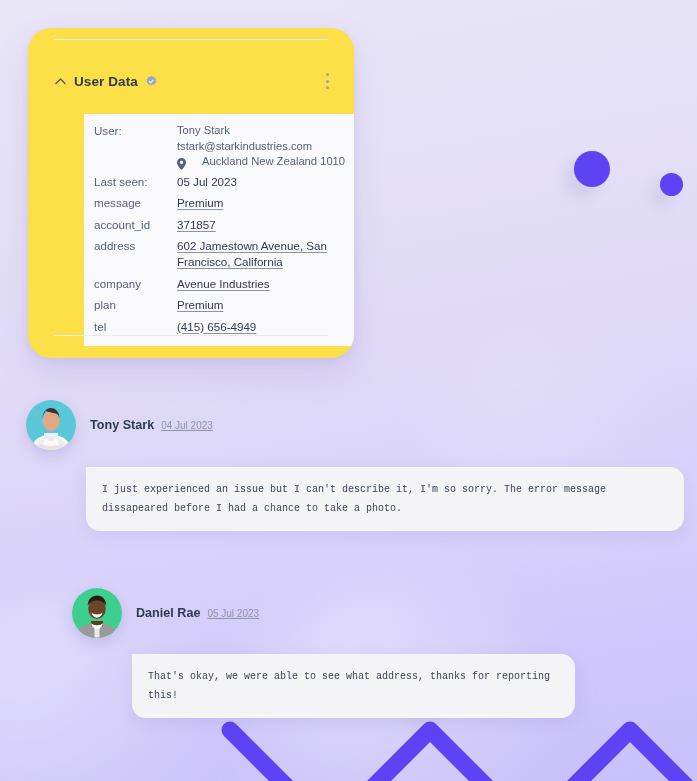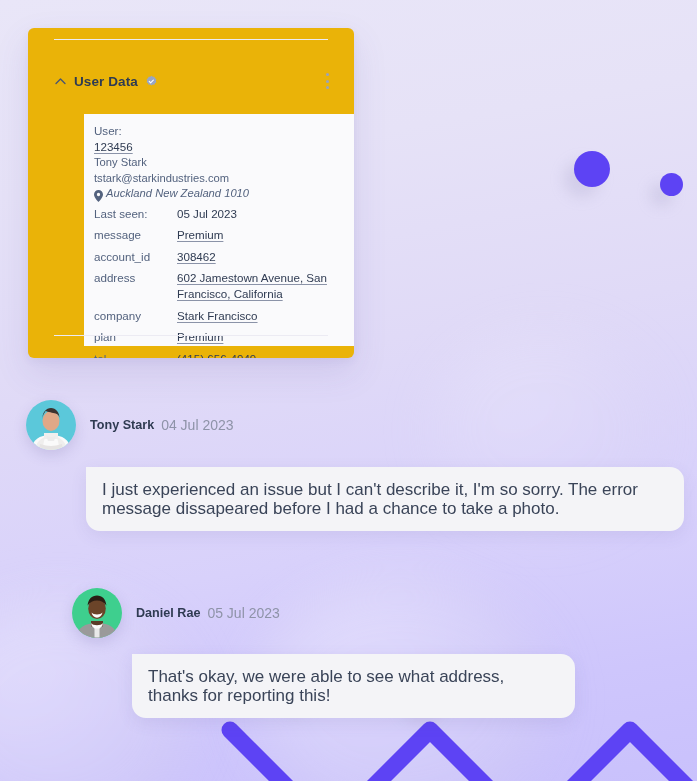--- a/index.html
+++ b/index.html
@@ -56,22 +56,22 @@
   .dot.d3 { width:31px;  height:31px; left:290px; top:674px; }
   .dot.d4 { width:44px;  height:44px; left:410px; top:670px; }
 
   .zigzag { position:absolute; left:200px; top:690px; }
 
   
   .card {
     position:absolute;
     left:28px; top:28px;
     width:326px; height:330px;
-    background:#eab308;
-    border-radius:6px;
+    background:#fde047;
+    border-radius:23px;
     box-shadow: 0 14px 34px rgba(92,80,160,.13), 0 3px 9px rgba(92,80,160,.07);
     overflow:hidden;
   }
   .card-top-rule {
     position:absolute; left:26px; right:26px; top:11px;
     height:1px; background:#ecebf3;
   }
   .card-bottom-rule {
     position:absolute; left:26px; right:26px; bottom:22px;
     height:1px; background:#ecebf3;
@@ -98,63 +98,64 @@
 
   
   .details {
     position:absolute;
     left:56px; top:86px;
     width:272px; height:232px;
     background:#fafafc;
     padding:9px 0 0 0;
   }
   .drow { display:flex; padding:0 6px 0 10px; margin-bottom:5.5px; }
-  .drow:first-child { margin-bottom:4px;flex-direction:column; }
+  .drow:first-child { margin-bottom:4px; }
   .dkey {
     width:83px; flex:none;
     font-size:11.6px; color:#53627e;
     line-height:16px;
   }
   .dval {
     font-size:11.6px; color:#2f3b52;
     line-height:16px;
     word-break:break-word;
   }
   .dval.link {
     text-decoration:underline;
     text-decoration-color:#8b93a8;
     text-underline-offset:2px;
     color:#2f3b52; cursor:pointer;
   }
   .sub { font-size:11.2px; color:#53627e; line-height:15.5px; }
-  .geo { display:flex; align-items:flex-end; gap:3px;font-style:italic; }
+  .geo { display:flex; align-items:flex-end; gap:16px; }
   .pin { width:9px; height:12px; margin-top:2px; flex:none; }
 
   
   .msg { position:absolute; }
 
   .msg-head { display:flex; align-items:center; }
   .avatar {
     width:50px; height:50px; border-radius:50%;
     overflow:hidden; flex:none;
     box-shadow:0 5px 14px rgba(90,80,150,.18);
   }
   .avatar svg { display:block; width:100%; height:100%; }
   .author {
     font-size:12.6px; font-weight:bold; color:#2f3b52;
     margin-left:14px;
   }
-  .msg-date { font-size:14px; color:#8e93a8; margin-left:7px; }
+  .msg-date { font-size:10px; color:#8e93a8; margin-left:7px;text-decoration:underline; }
 
   .bubble {
     background:#f4f4f7;
-    font-size:17px; color:#3a4458;
+    font-size:10px; color:#3a4458;
     line-height:19px;
     padding:13px 16px;
     box-shadow:0 5px 16px rgba(90,80,150,.10);
+    font-family:Liberation Mono, monospace;
   }
 
   .msg-1 { left:26px; top:400px; width:660px; }
   .msg-1 .bubble {
     margin-top:17px; margin-left:60px;
     width:598px;
     border-radius:0 14px 14px 14px;
   }
 
   .msg-2 { left:72px; top:588px; width:550px; }
@@ -202,21 +203,20 @@
         <i></i>
         <i></i>
     </div>
   </div>
 
   <div class="details">
 
     <div class="drow">
       <div class="dkey">User:</div>
       <div>
-        <div class="dval link">123456</div>
         <div class="sub">Tony Stark</div>
         <div class="sub">tstark@starkindustries.com</div>
         <div class="sub geo">
           <svg class="pin" viewBox="0 0 12 16">
             <path fill="#53627e" d="M6 0C2.7 0 0 2.7 0 6c0 4.4 6 10 6 10s6-5.6 6-10c0-3.3-2.7-6-6-6zm0 8.2A2.2 2.2 0 1 1 6 3.8a2.2 2.2 0 0 1 0 4.4z"></path>
           </svg>
           <span>Auckland New Zealand 1010</span>
         </div>
       </div>
     </div>
@@ -227,31 +227,31 @@
       <div class="dval">05 Jul 2023</div>
     </div>
 
     <div class="drow">
       <div class="dkey">message</div>
       <div class="dval link">Premium</div>
     </div>
 
     <div class="drow">
       <div class="dkey">account_id</div>
-      <div class="dval link">308462</div>
+      <div class="dval link">371857</div>
     </div>
 
     <div class="drow">
       <div class="dkey">address</div>
       <div class="dval link">602 Jamestown Avenue, San Francisco, California</div>
     </div>
 
     <div class="drow">
       <div class="dkey">company</div>
-      <div class="dval link">Stark Francisco</div>
+      <div class="dval link">Avenue Industries</div>
     </div>
 
     <div class="drow">
       <div class="dkey">plan</div>
       <div class="dval link">Premium</div>
     </div>
 
     <div class="drow">
       <div class="dkey">tel</div>
       <div class="dval link">(415) 656-4949</div>

